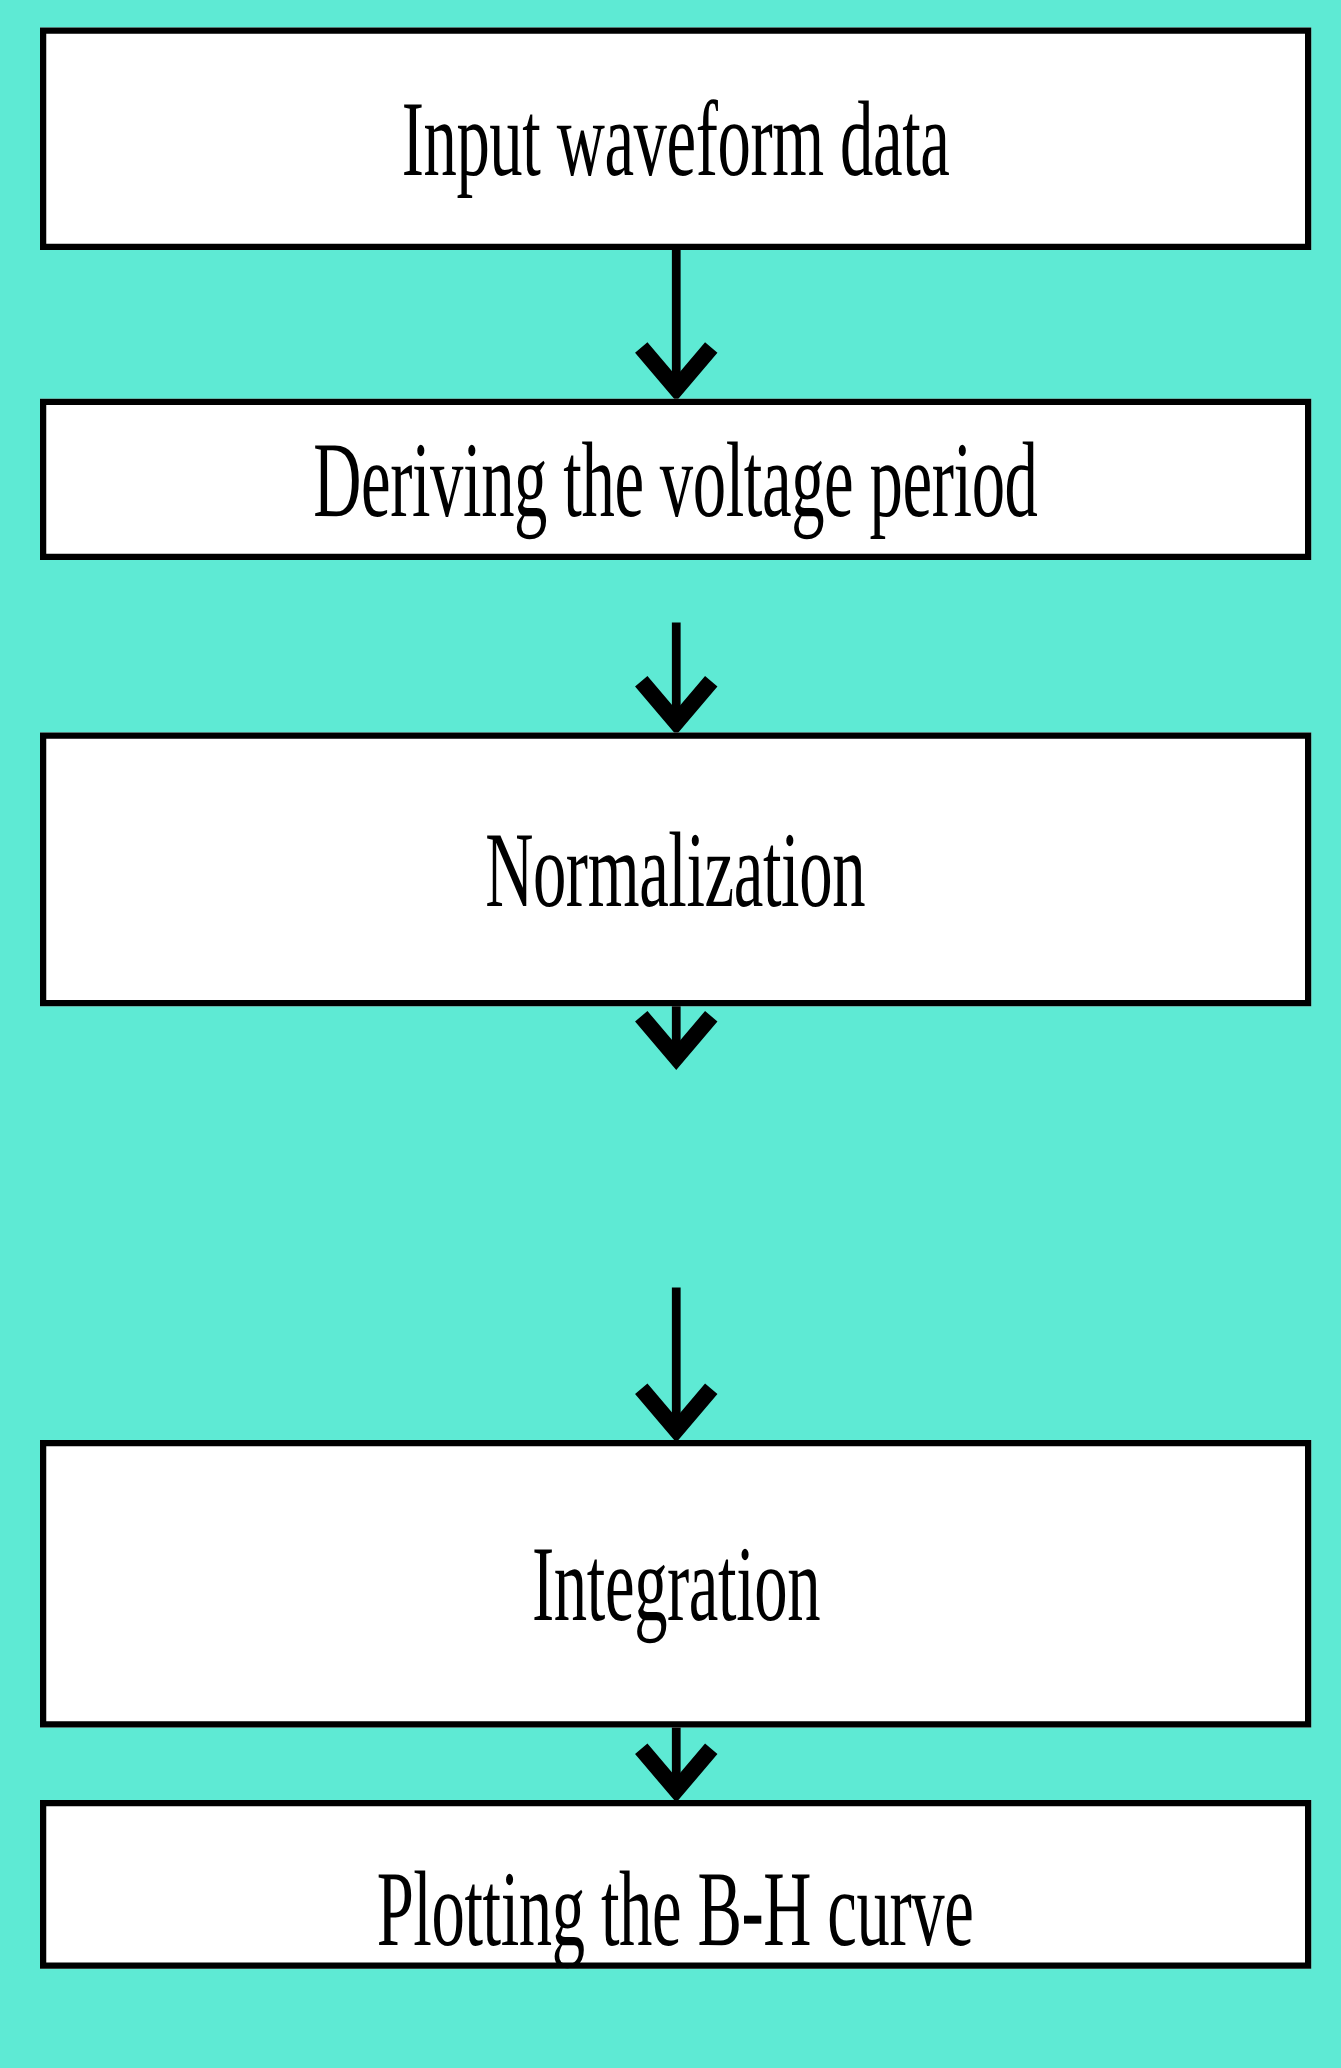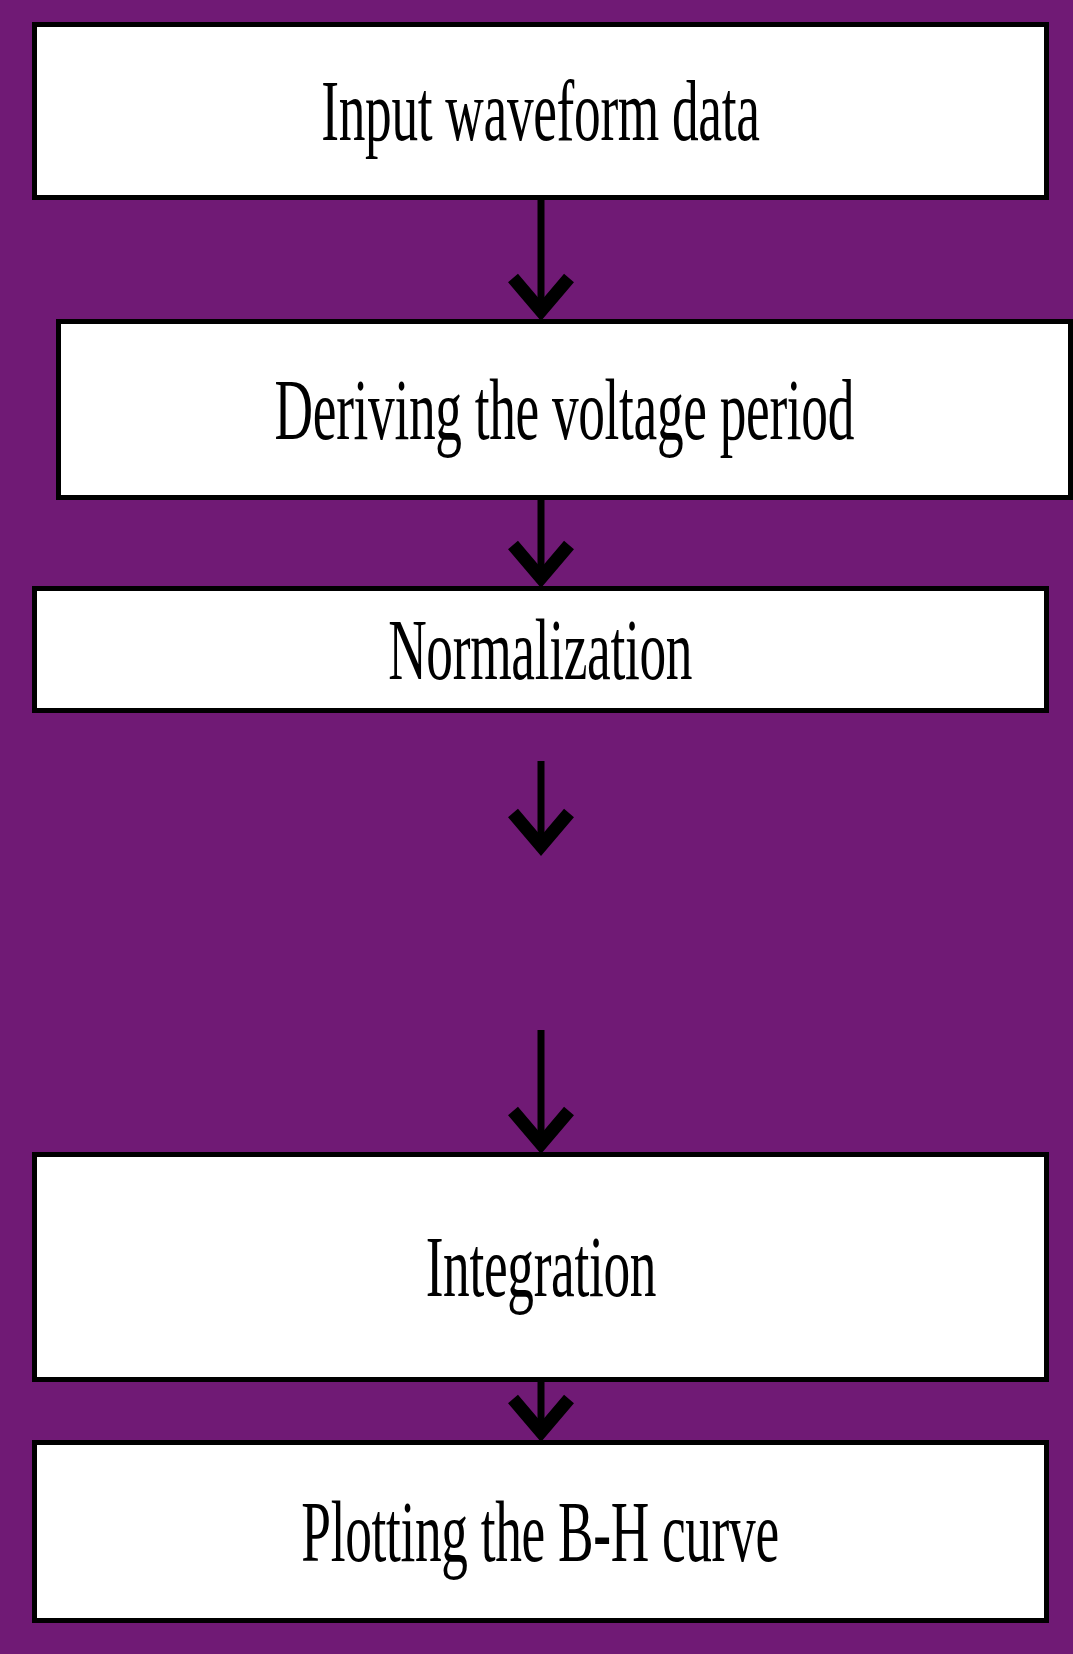--- a/index.html
+++ b/index.html
@@ -8,21 +8,21 @@
     padding: 0;
     background: #ffffff;
   }
   body {
     font-family: "Liberation Serif", "DejaVu Serif", serif;
   }
   #canvas {
     position: relative;
     width: 1073px;
     height: 1654px;
-    background: #701a75;
+    background: #5eead4;
     overflow: hidden;
   }
   .flow-node {
     position: absolute;
     left: 32px;
     width: 1017px;
     box-sizing: border-box;
     border: 5px solid #000000;
     background: #ffffff;
     display: flex;
@@ -93,30 +93,30 @@
     <g>
       <line class="arrow-shaft" x1="541" y1="1328" x2="541" y2="1437"></line>
       <polyline class="arrow-head" points="513,1399 541,1432 569,1399"></polyline>
     </g>
   </svg>
 
   <div class="flow-node" style="top:22px; height:178px;">
     <span class="node-label">Input waveform data</span>
   </div>
 
-  <div class="flow-node" style="top:319px; height:181px;margin-left:24px;">
+  <div class="flow-node" style="top:319px; height:129px;">
     <span class="node-label">Deriving the voltage period</span>
   </div>
 
-  <div class="flow-node" style="top:586px; height:127px;">
+  <div class="flow-node" style="top:586px; height:219px;">
     <span class="node-label">Normalization</span>
   </div>
 
 
   <div class="flow-node" style="top:1152px; height:230px;">
     <span class="node-label">Integration</span>
   </div>
 
-  <div class="flow-node" style="top:1440px; height:183px;">
+  <div class="flow-node" style="top:1440px; height:135px;align-items:flex-end;">
     <span class="node-label">Plotting the B-H curve</span>
   </div>
 
 </div>
 
 </body></html>

